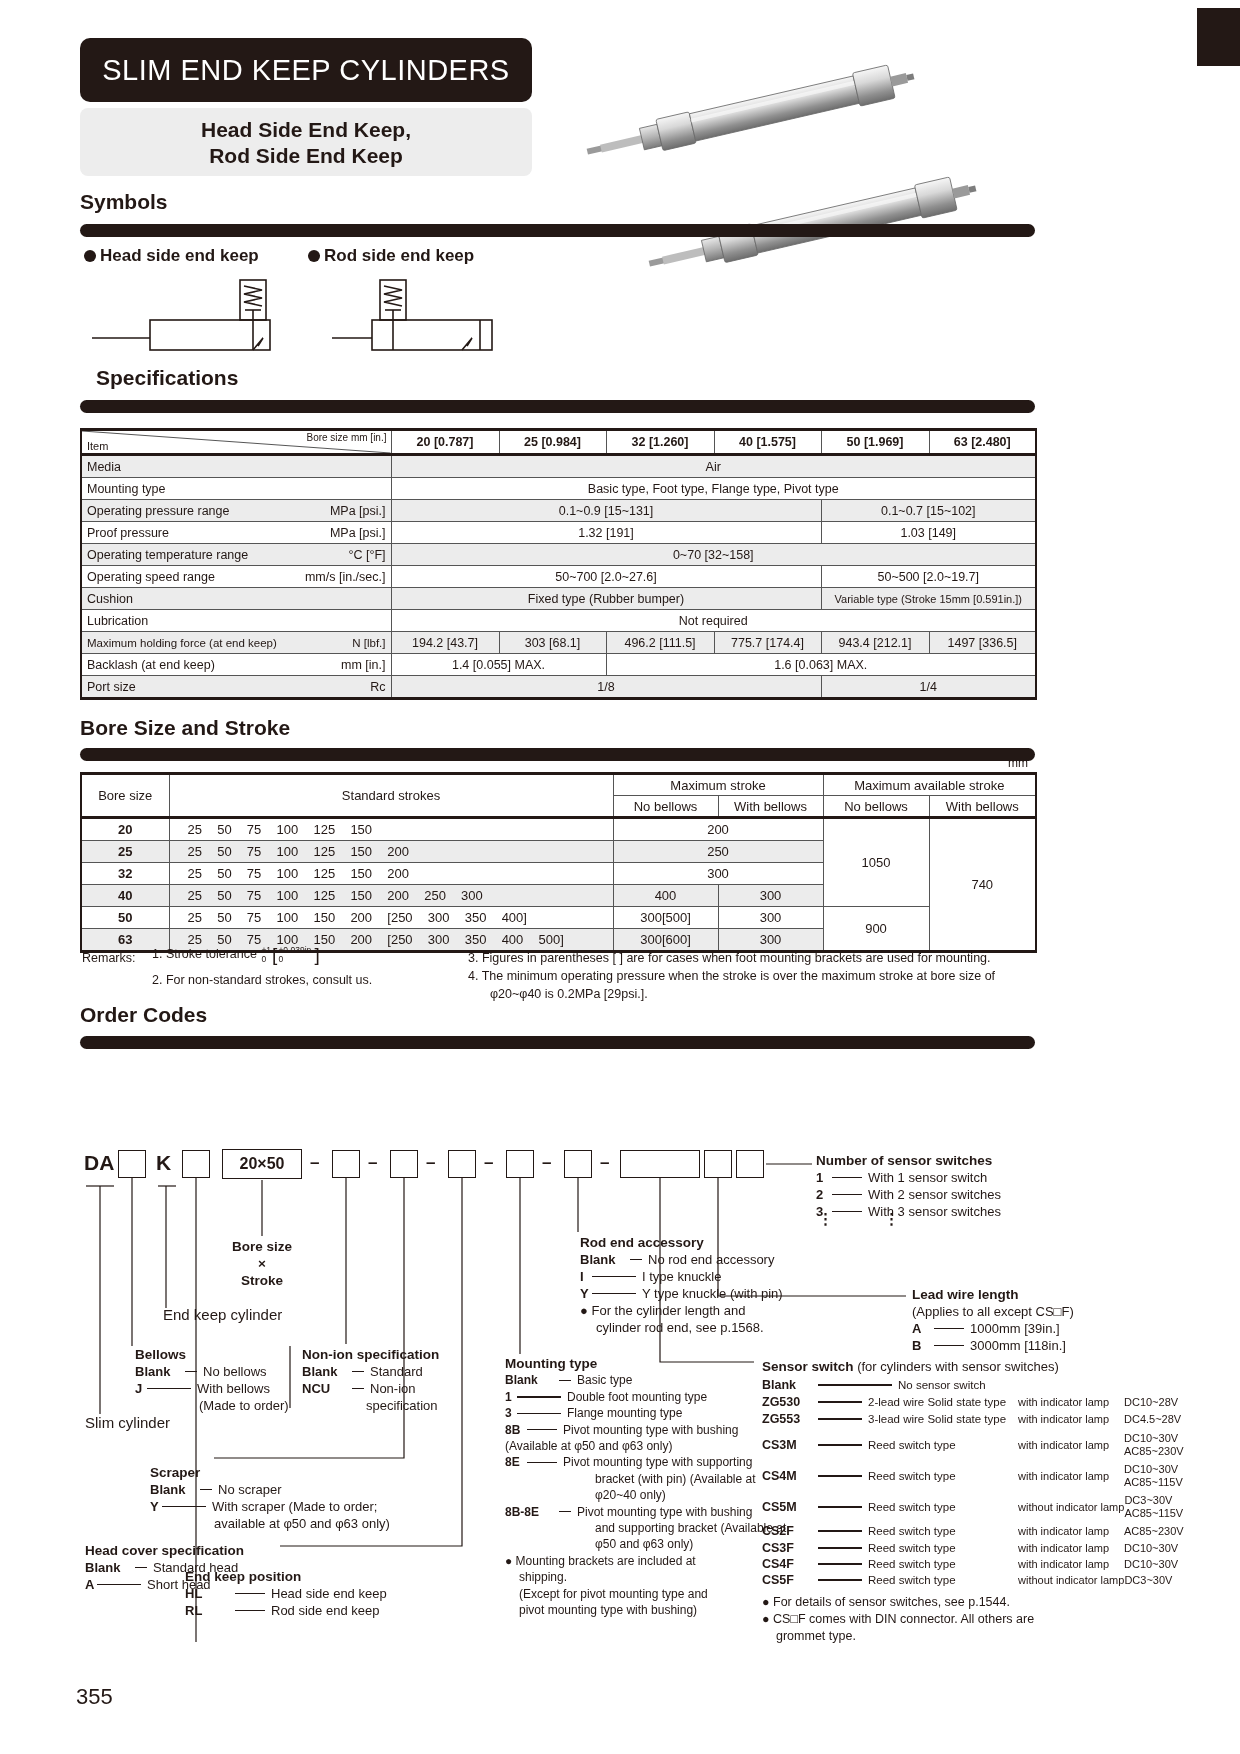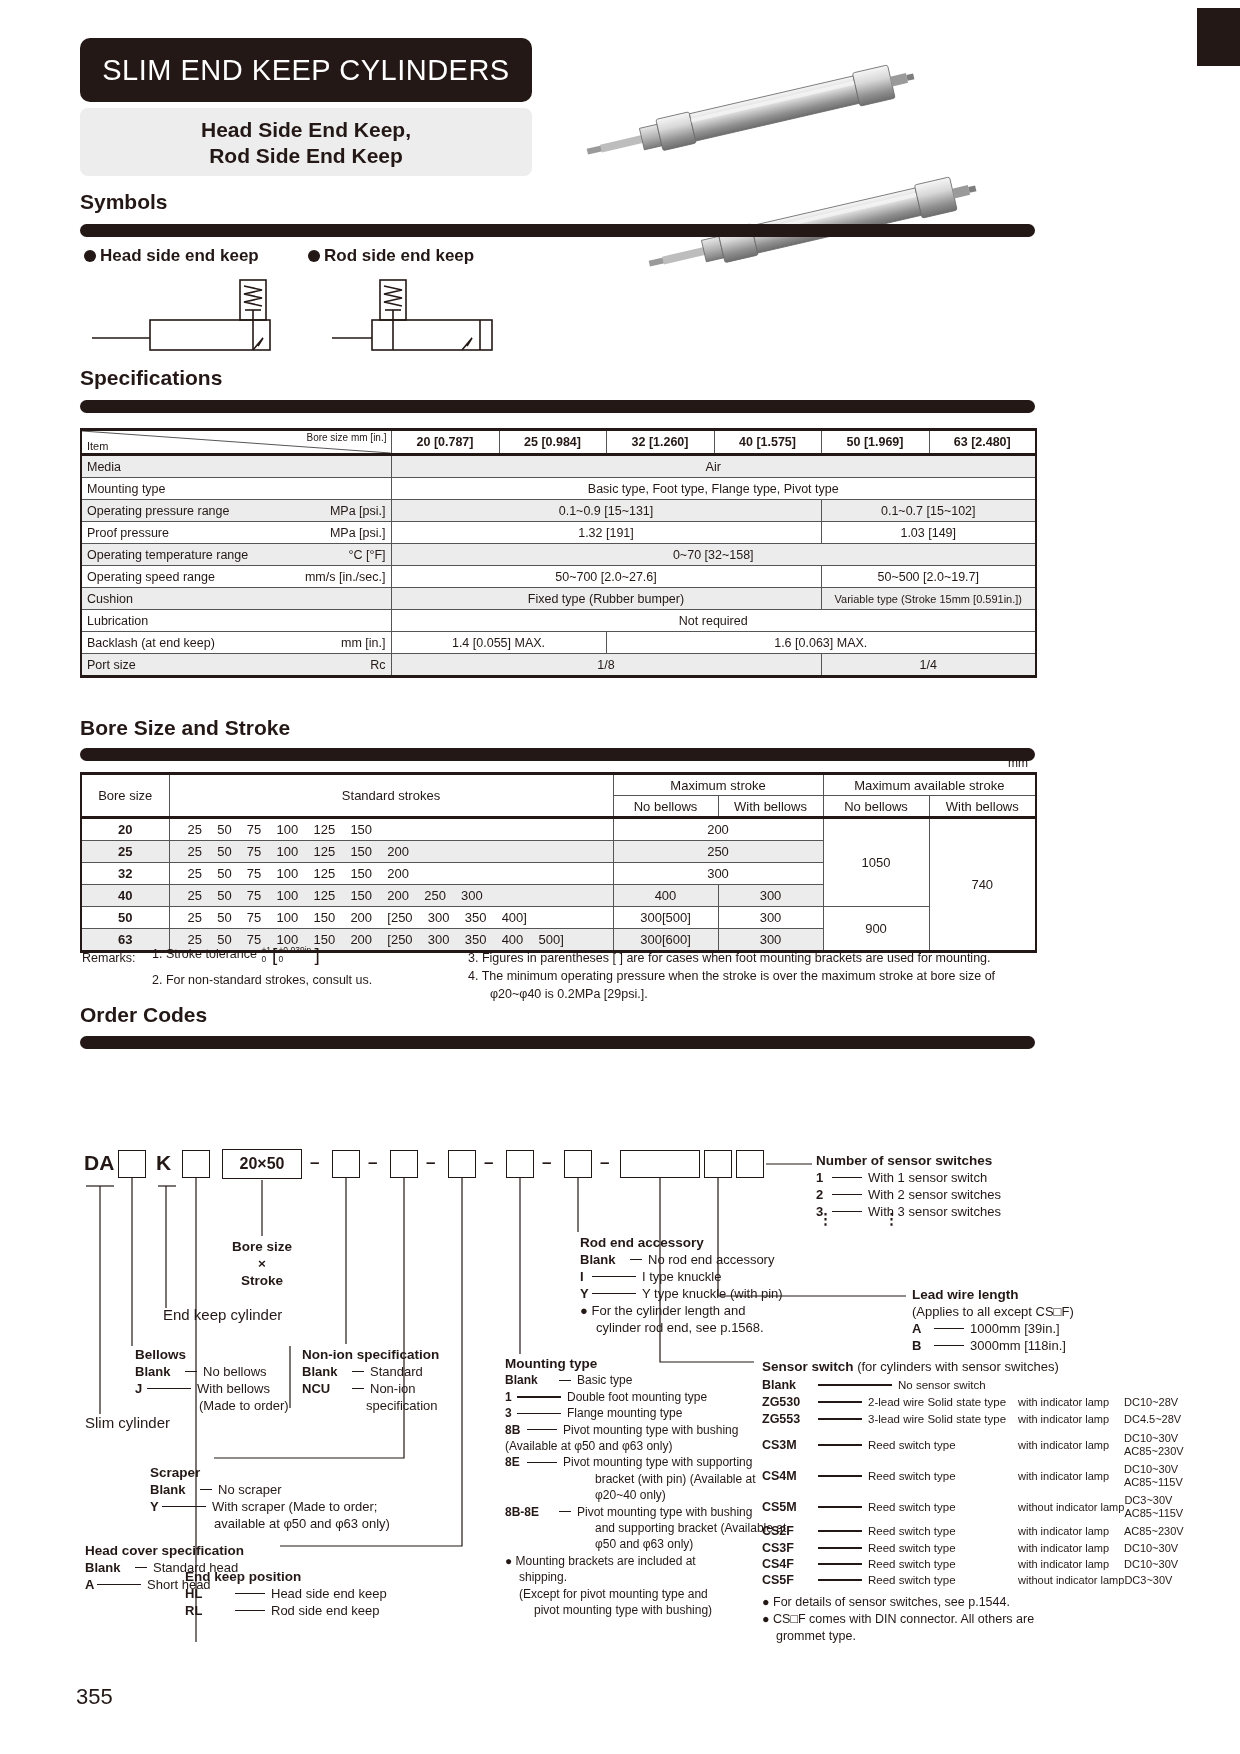--- a/index.html
+++ b/index.html
@@ -161,21 +161,21 @@
     <rect x="40" y="44" width="120" height="30"></rect>
     <rect x="48" y="4" width="26" height="40"></rect>
     <polyline points="52,10 70,14 52,18 70,22 52,26 70,30"></polyline>
     <line x1="53" y1="34" x2="69" y2="34"></line>
       <line x1="61" y1="34" x2="61" y2="44"></line>
     <line x1="61" y1="44" x2="61" y2="74"></line>
     <polyline points="130,74 140,62 135,70"></polyline>
     <line x1="148" y1="44" x2="148" y2="74"></line>
   </svg>
 
-  <div class="h2" style="left:80px;top:366px">Specifications</div>
+  <div class="h2" style="left:96px;top:366px">Specifications</div>
   <div class="bar" style="top:400px"></div>
 
   <table class="spec">
     <colgroup>
         <col style="width:310px">
         <col style="width:108px">
         <col style="width:107px">
         <col style="width:108px">
         <col style="width:107px">
         <col style="width:108px">
@@ -267,20 +267,34 @@
           <td colspan="2" class="fs11">Variable type (Stroke 15mm [0.591in.])</td>
         </tr>
       <tr>
           <td>
             <div class="lblwrap">
               <span>Lubrication</span>
               <span class="u"></span>
             </div>
           </td>
           <td colspan="6">Not required</td>
+        </tr>
+      <tr class="alt">
+          <td>
+            <div class="lblwrap">
+              <span class="fs115">Maximum holding force (at end keep)</span>
+              <span class="u fs115">N [lbf.]</span>
+            </div>
+          </td>
+          <td>194.2 [43.7]</td>
+          <td>303 [68.1]</td>
+          <td>496.2 [111.5]</td>
+          <td>775.7 [174.4]</td>
+          <td>943.4 [212.1]</td>
+          <td>1497 [336.5]</td>
         </tr>
       <tr>
           <td>
             <div class="lblwrap">
               <span>Backlash (at end keep)</span>
               <span class="u">mm [in.]</span>
             </div>
           </td>
           <td colspan="2">1.4 [0.055] MAX.</td>
           <td colspan="4">1.6 [0.063] MAX.</td>
@@ -581,21 +595,21 @@
     <div class="oline">
         <span class="k kw" style="min-width:48px">8B-8E</span>
         <span class="ld ldS"></span>
         <span>Pivot mounting type with bushing</span>
       </div>
     <div class="cont" style="margin-left:90px">and supporting bracket (Available at</div>
     <div class="cont" style="margin-left:90px">φ50 and φ63 only)</div>
     <div>● Mounting brackets are included at</div>
     <div class="cont" style="margin-left:14px">shipping.</div>
     <div class="cont" style="margin-left:14px">(Except for pivot mounting type and</div>
-    <div class="cont" style="margin-left:29px">pivot mounting type with bushing)</div>
+    <div class="cont" style="margin-left:14px">pivot mounting type with bushing)</div>
   </div>
 
   <div class="ob" style="left:912px;top:1286px">
     <div class="t">Lead wire length</div>
     <div>(Applies to all except CS□F)</div>
     <div class="oline">
         <span class="k kw" style="min-width:16px">A</span>
         <span class="ld ldM"></span>
         <span>1000mm [39in.]</span>
       </div>

